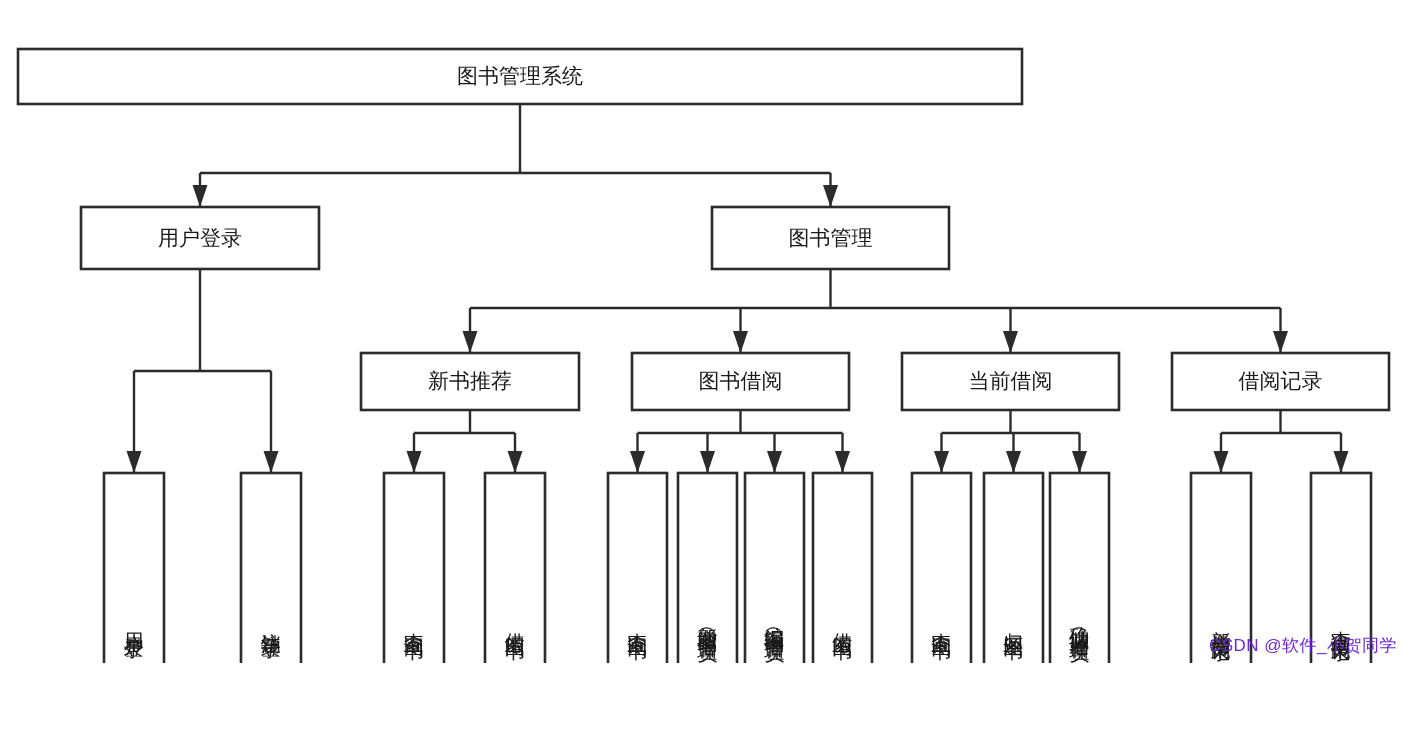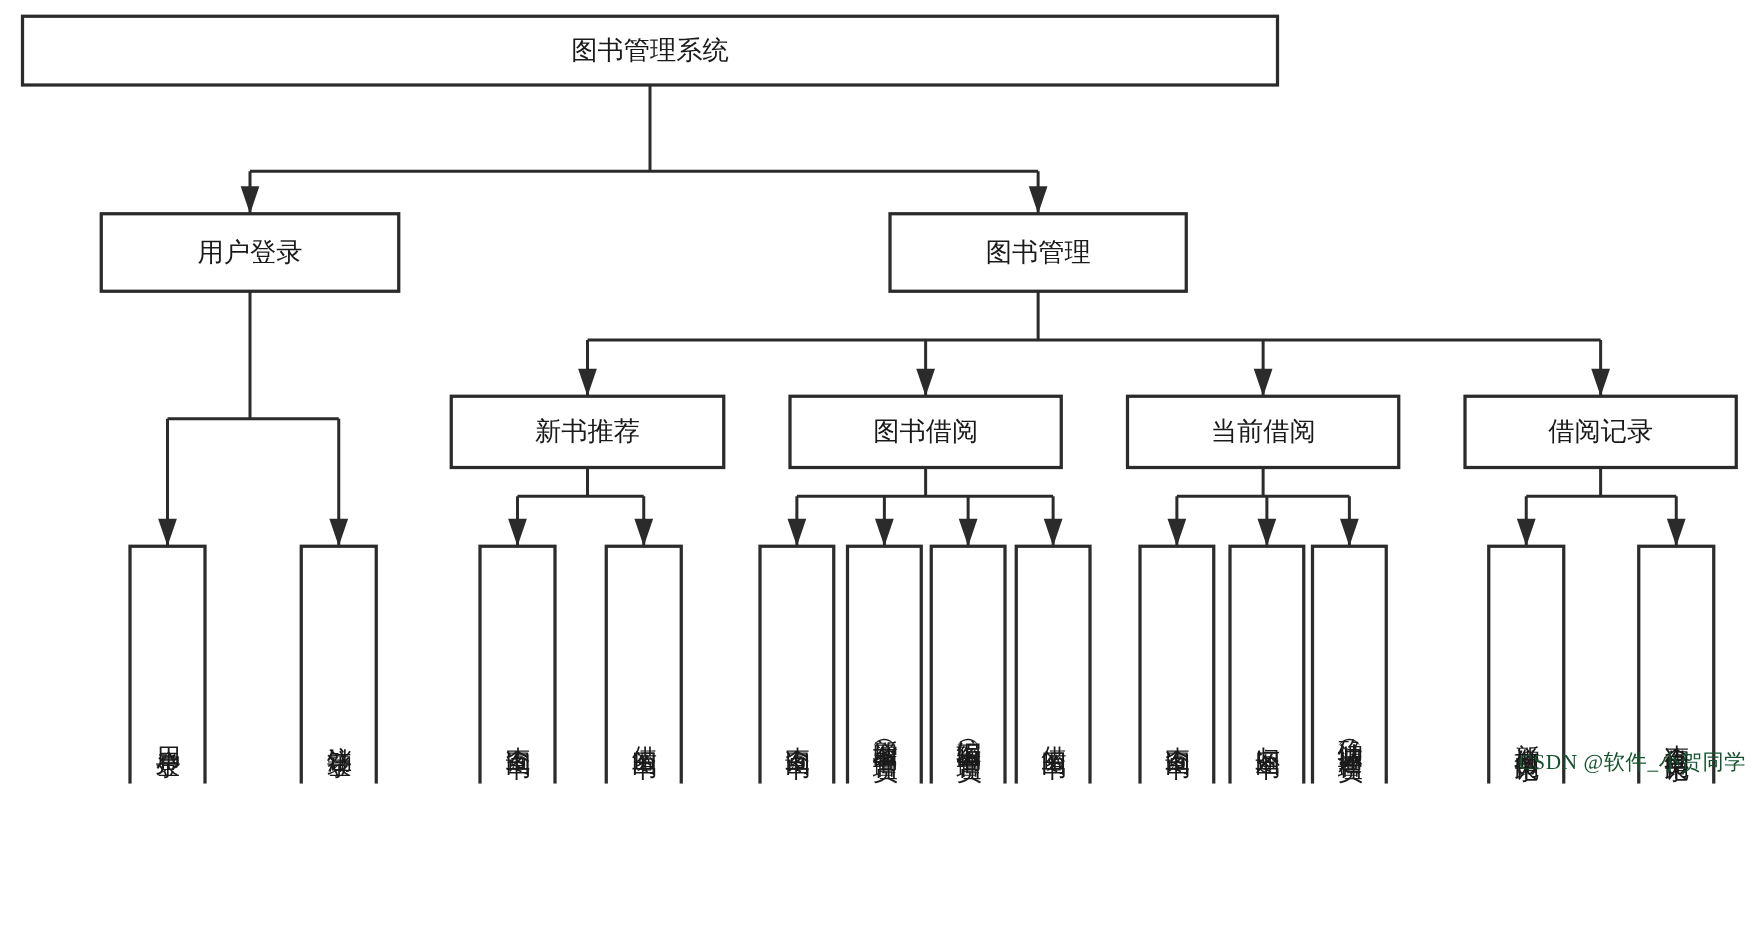--- a/index.html
+++ b/index.html
@@ -10,20 +10,21 @@
   }
   body {
     font-family: "Liberation Sans", "DejaVu Sans", sans-serif;
   }
   #diagram-root {
     position: relative;
     width: 1405px;
     height: 627px;
     background: #ffffff;
     overflow: hidden;
+    margin-top: 36px;
   }
   svg#tree-svg {
     position: absolute;
     left: 0;
     top: 0;
     width: 1405px;
     height: 747px;
     display: block;
   }
   .node-box {
@@ -67,23 +68,23 @@
     font-size: 20px;
     line-height: 1.12;
     color: #1a1a1a;
     letter-spacing: 2.5px;
     white-space: nowrap;
   }
   .watermark {
     position: absolute;
     right: 8px;
     bottom: 6px;
-    font-family: Liberation Serif, serif;
+    font-family: Liberation Sans, sans-serif;
     font-size: 17px;
-    color: #14532d;
+    color: #6d28d9;
     letter-spacing: 0.5px;
     white-space: nowrap;
     pointer-events: none;
   }
 </style>
 </head>
 <body>
 
 <div id="diagram-root">
 

